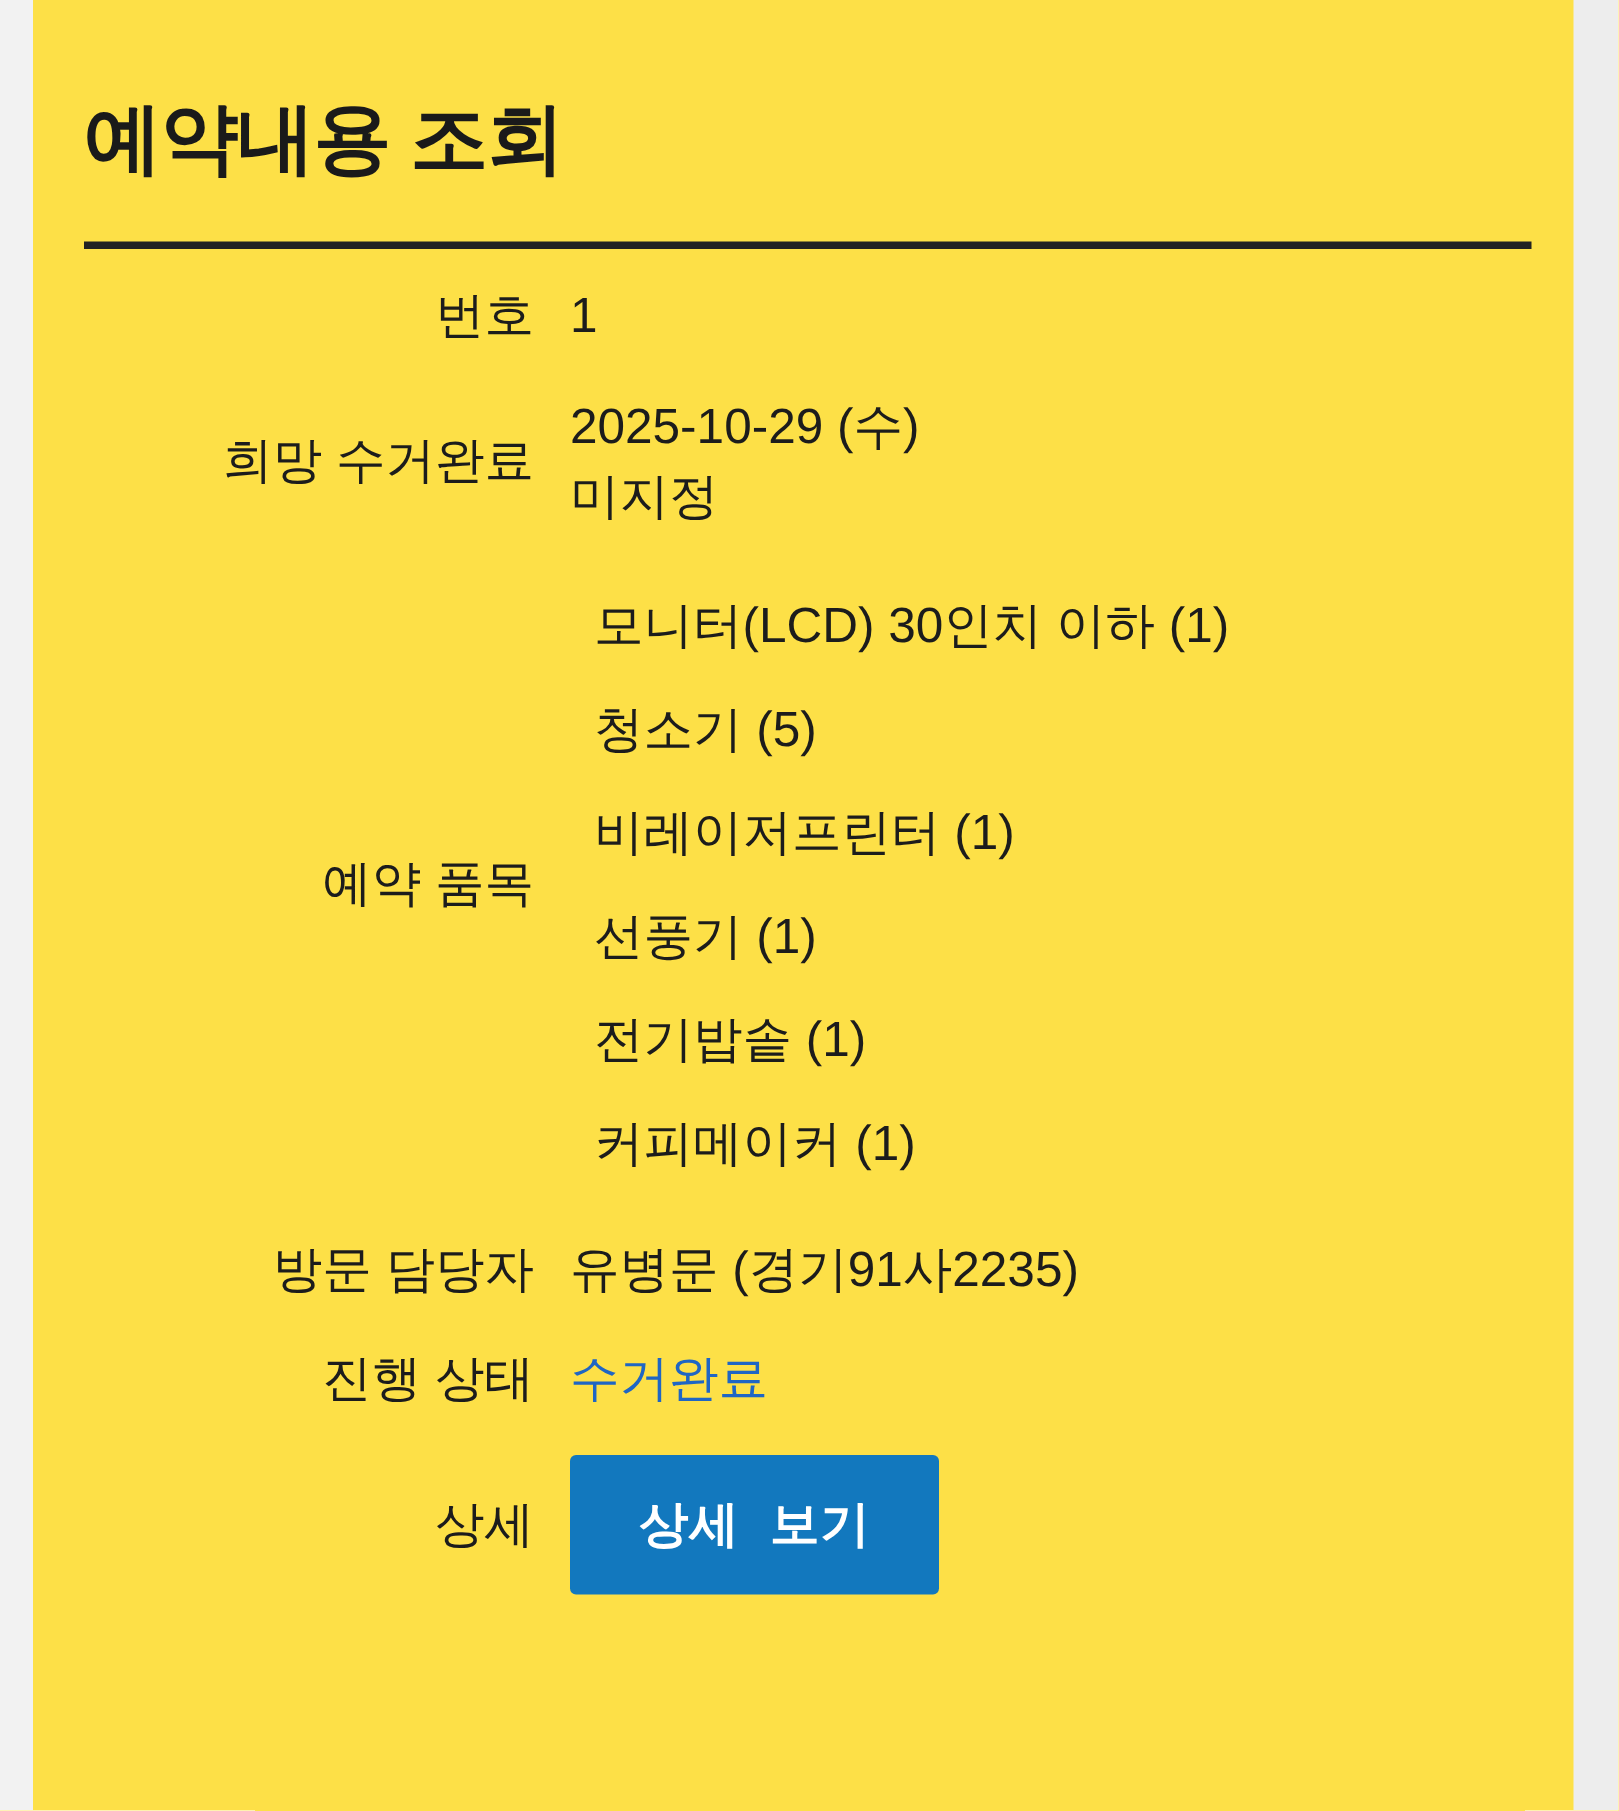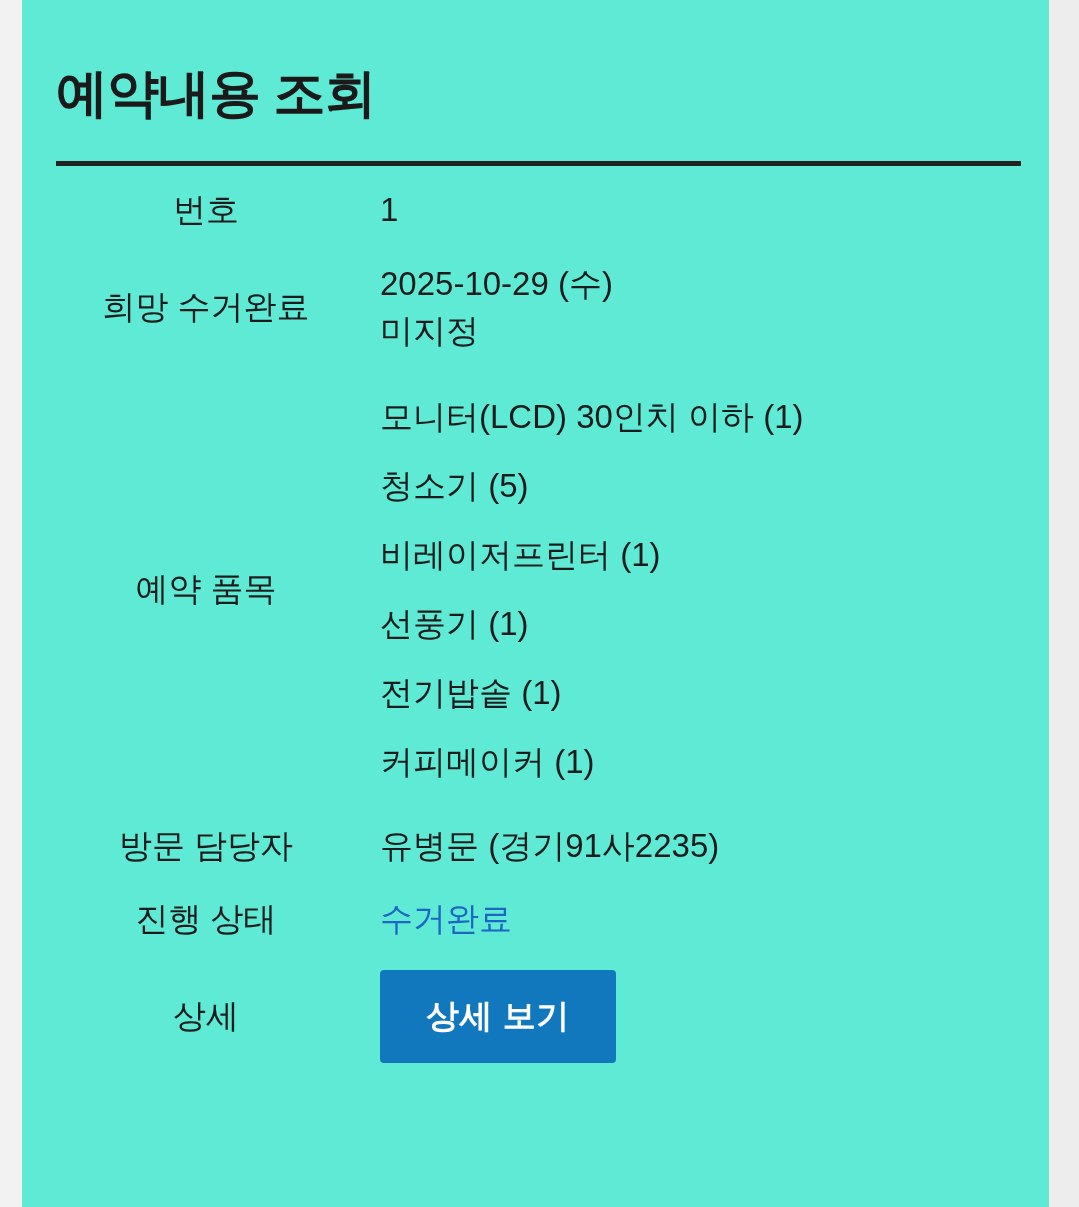--- a/index.html
+++ b/index.html
@@ -9,21 +9,21 @@
     width: 1079px;
     height: 1207px;
     font-family: "Liberation Sans", "DejaVu Sans", sans-serif;
     -webkit-font-smoothing: antialiased;
   }
 
   .page {
     position: relative;
     width: 1079px;
     height: 1207px;
-    background: #5eead4;
+    background: #fde047;
     box-sizing: border-box;
     overflow: hidden;
   }
 
   
   .edge-left, .edge-right {
     position: absolute;
     top: 0;
     bottom: 0;
     width: 22px;
@@ -59,20 +59,21 @@
 
   table.detail {
     border-collapse: collapse;
     width: 965px;
     margin-top: 8px;
     table-layout: fixed;
   }
 
   table.detail th {
     width: 300px;
+    text-align: right;
     vertical-align: middle;
     font-size: 33px;
     font-weight: 400;
     color: #1c1c1c;
     padding: 14px 24px 14px 0;
     white-space: nowrap;
   }
 
   table.detail td {
     text-align: left;
@@ -86,40 +87,41 @@
   .row-line {
     line-height: 1.42;
   }
 
   .items-cell .item-line {
     line-height: 1.0;
     padding: 18px 0;
     font-size: 33px;
     color: #1c1c1c;
     white-space: nowrap;
+    margin-left: 16px;
   }
 
   .status-link {
     color: #1f66c4;
     font-size: 33px;
     text-decoration: none;
     cursor: pointer;
   }
 
   .detail-btn {
     display: inline-block;
     background: #1278be;
     color: #ffffff;
     font-size: 33px;
     font-weight: 700;
     border: none;
     border-radius: 4px;
     padding: 24px 46px;
     cursor: pointer;
-    font-family: Liberation Sans, sans-serif;
+    font-family: Liberation Mono, monospace;
     letter-spacing: 0.5px;
   }
 
   .cell-pad-top { padding-top: 22px; }
 </style>
 </head>
 <body>
 
 <div class="page">
   <div class="edge-left"></div>

